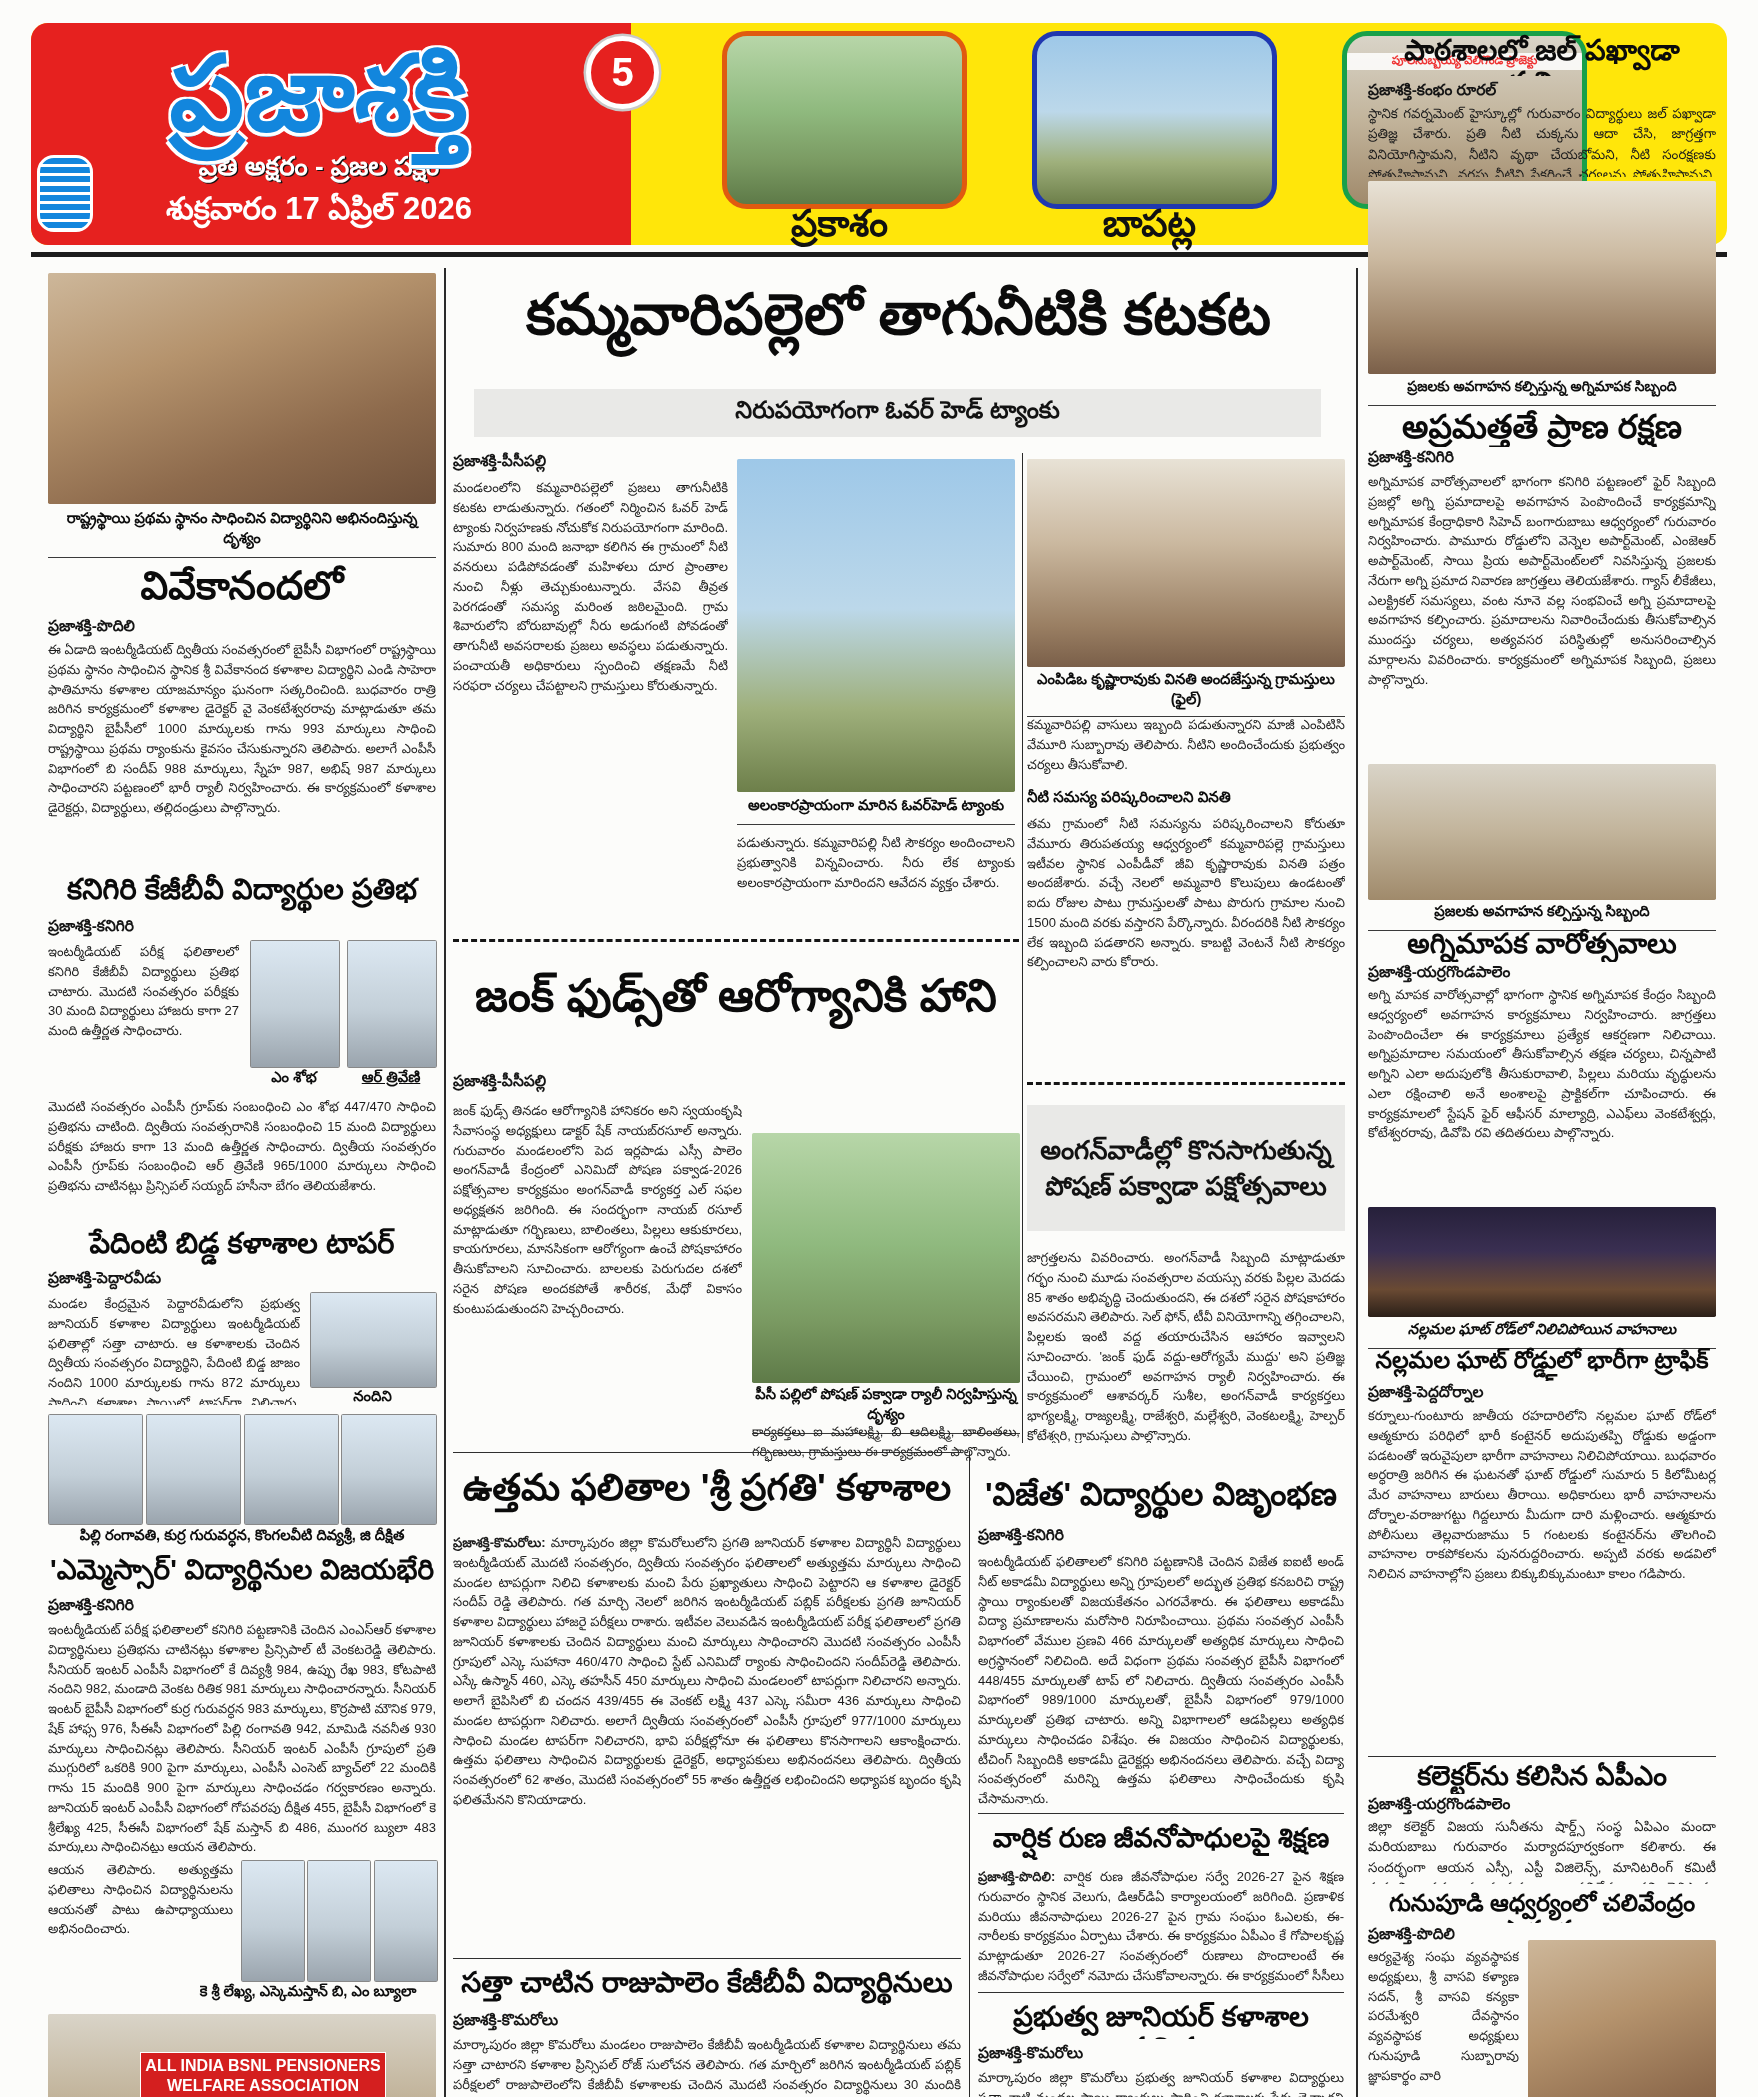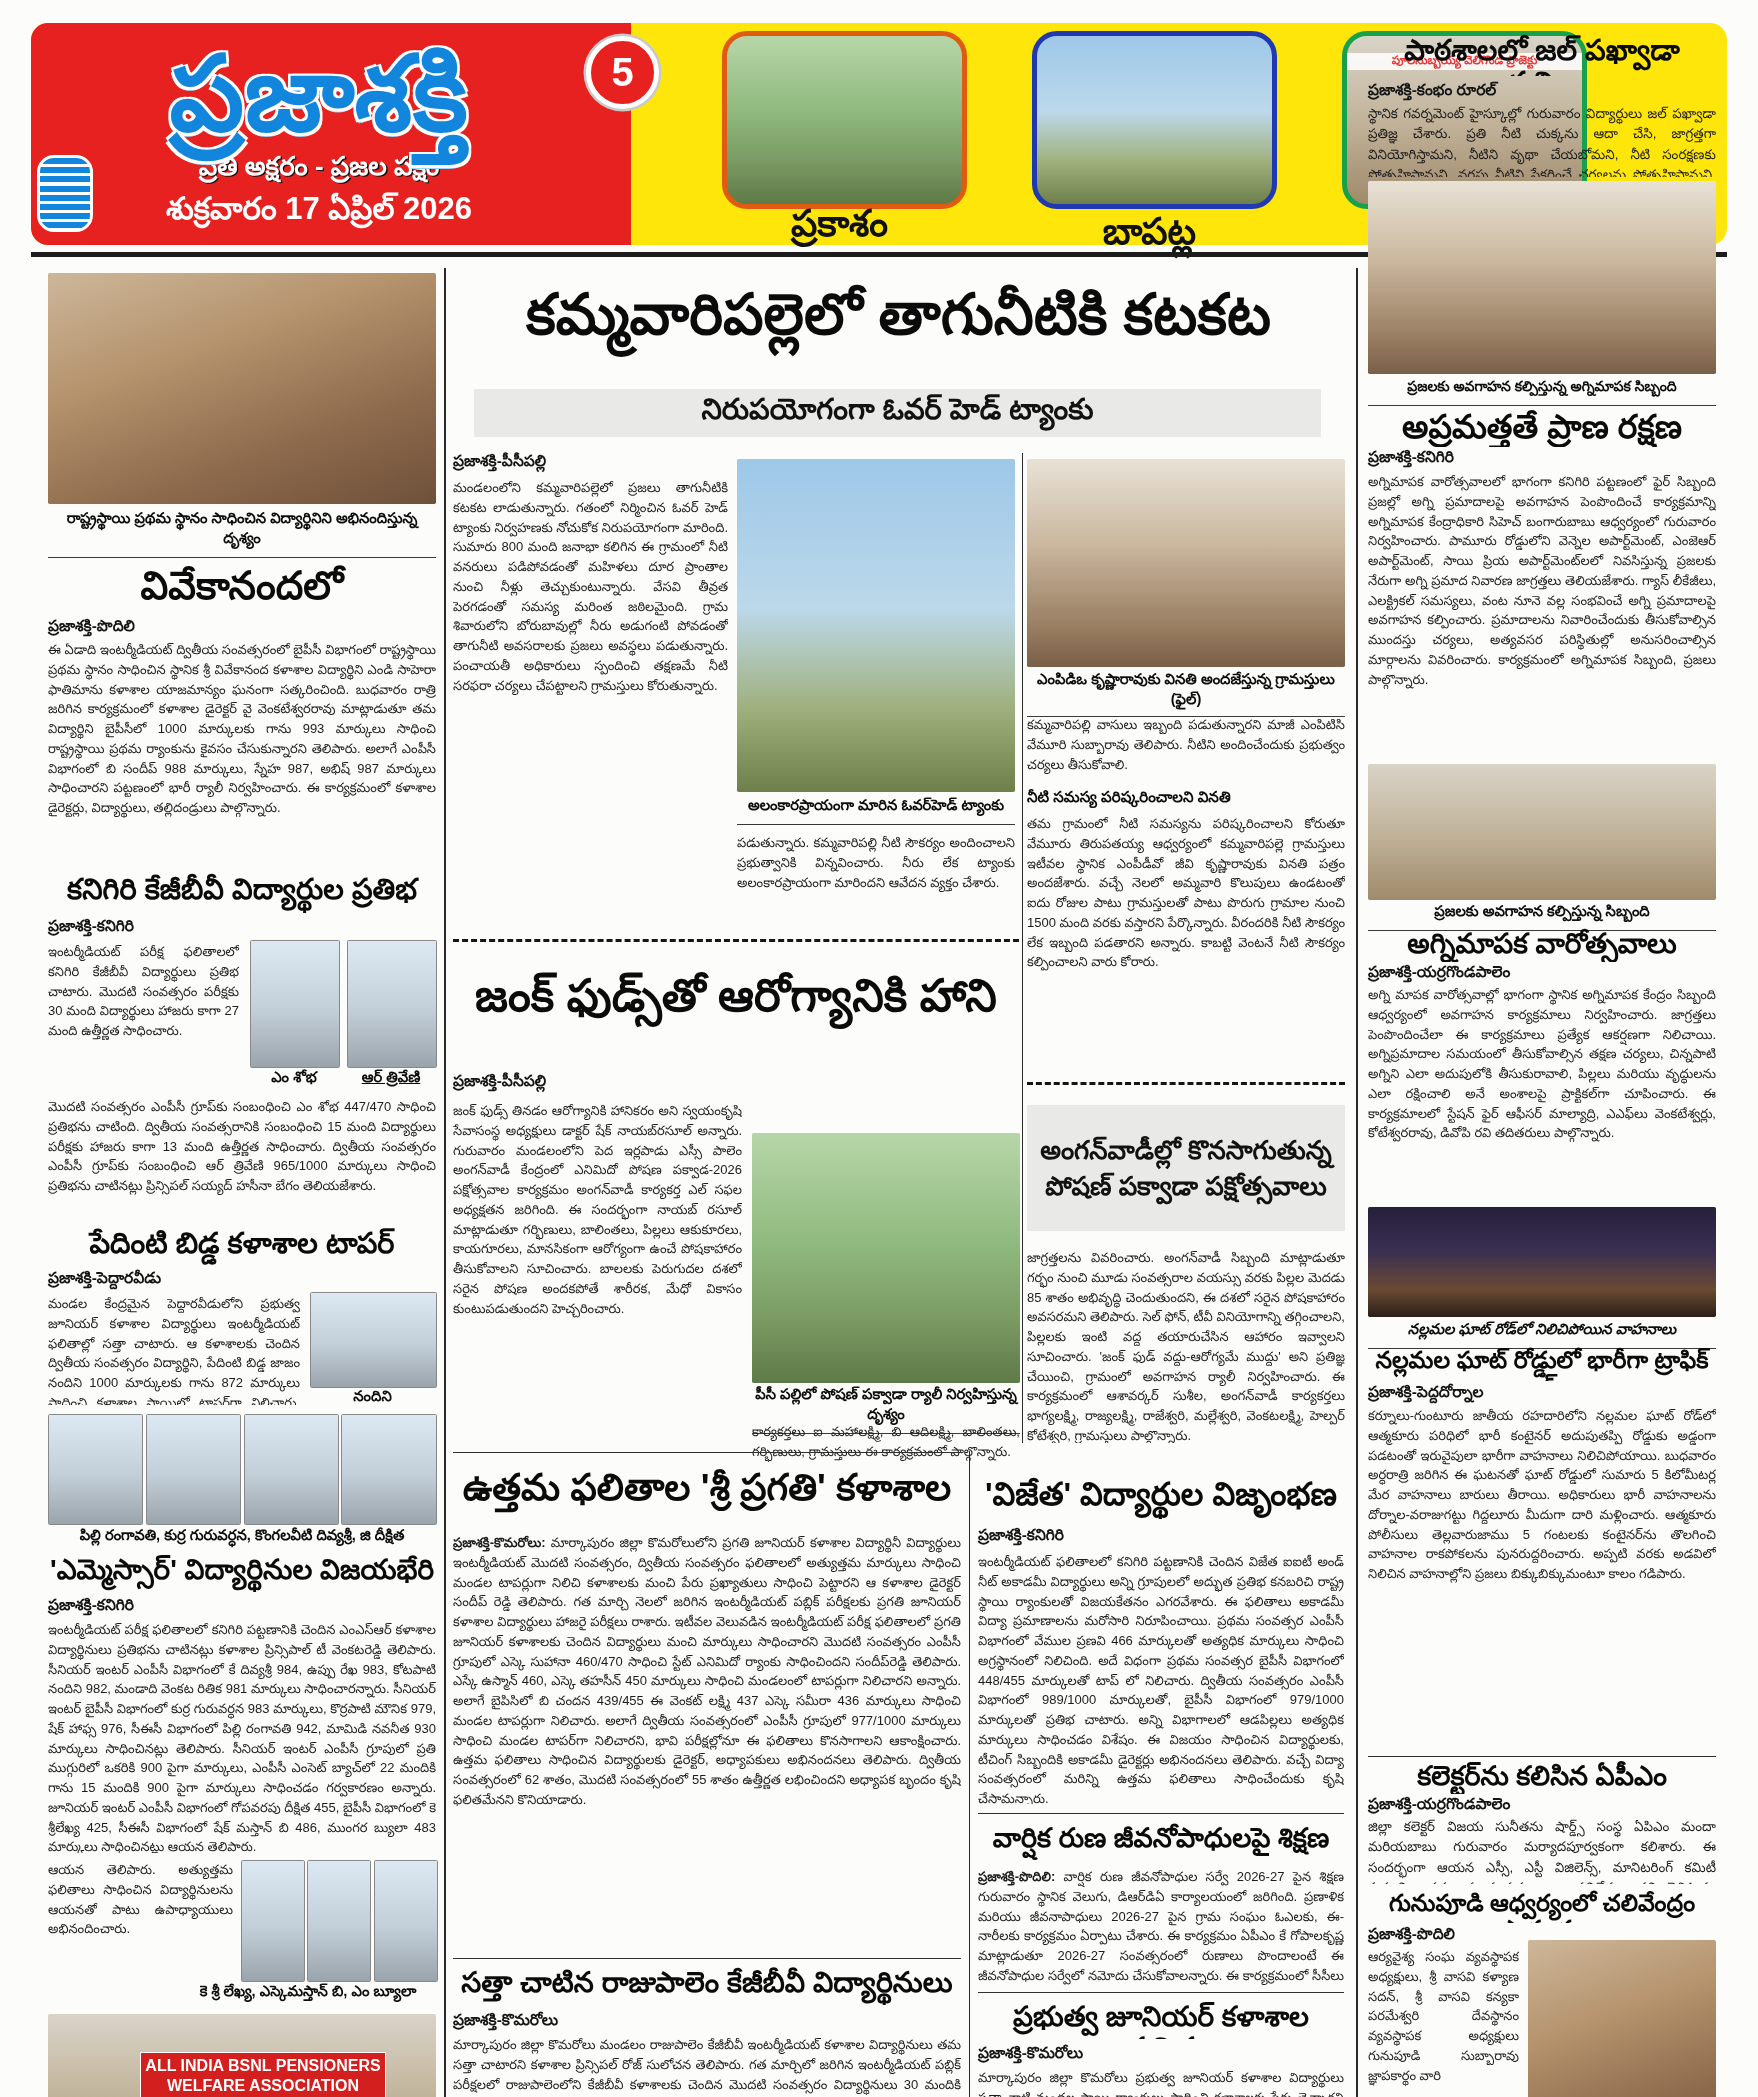--- a/index.html
+++ b/index.html
@@ -60,21 +60,21 @@
   <div class="abs page-circle" style="left:586px;top:36px;width:63px;height:63px;font-size:40px;">
     <span>5</span>
   </div>
 
   <div class="abs photo ed-photo ph-green" style="left:722px;top:31px;width:235px;height:168px;border-color:#e05a10;"></div>
   <div class="abs photo ed-photo ph-sky" style="left:1032px;top:31px;width:235px;height:168px;border-color:#2038b0;"></div>
   <div class="abs photo ed-photo ph-street" style="left:1342px;top:31px;width:235px;height:168px;border-color:#18a04a;">
     <div class="overlay-label" style="margin-top:17px;font-size:11.7px;">పూలసుబ్బయ్య వెలిగొండ ప్రాజెక్టు</div>
   </div>
   <div class="abs ed-label" style="left:722px;top:203px;width:235px;font-size:37px;">ప్రకాశం</div>
-  <div class="abs ed-label" style="left:1032px;top:211px;width:235px;font-size:37px;">బాపట్ల</div>
+  <div class="abs ed-label" style="left:1032px;top:203px;width:235px;font-size:37px;">బాపట్ల</div>
   <div class="abs ed-label" style="left:1342px;top:203px;width:235px;font-size:37px;">మార్కాపురం</div>
 
   <div class="abs hrule" style="left:31px;top:252px;width:1696px;height:5px;"></div>
 
   <div class="abs vrule" style="left:444px;top:268px;height:2290px;"></div>
   <div class="abs vrule" style="left:1356px;top:268px;height:2290px;"></div>
   <div class="abs vrule" style="left:1022px;top:453px;height:990px;width:1.3px;"></div>
   <div class="abs vrule" style="left:969px;top:1451px;height:1107px;width:1.3px;"></div>
 
   <div class="abs photo ph-people" style="left:48px;top:273px;width:388px;height:231px;"></div>
@@ -113,21 +113,21 @@
   <div class="abs caption" style="left:180px;top:1983px;width:256px;border-bottom:none;">కె శ్రీ లేఖ్య, ఎస్కెమస్తాన్ బి, ఎం బ్యూలా</div>
 
   <div class="abs photo ph-street" style="left:48px;top:2014px;width:388px;height:164px;">
     <div class="banner-red" style="margin:38px 50px 0 92px;">
       <div style="font-size:16px;">ALL INDIA BSNL PENSIONERS WELFARE ASSOCIATION</div>
       <div style="font-size:11px;color:#ffe60a;">MARKAPUR BRANCH  MARKAPUR- 523316</div>
     </div>
   </div>
 
   <div class="abs headline" style="left:453px;top:283px;width:891px;height:94px;font-size:57px;">కమ్మవారిపల్లెలో తాగునీటికి కటకట</div>
-  <div class="abs graybox" style="left:474px;top:389px;width:847px;height:48px;font-size:29px;">
+  <div class="abs graybox" style="left:474px;top:389px;width:847px;height:48px;font-size:24px;">
     <span>నిరుపయోగంగా ఓవర్ హెడ్ ట్యాంకు</span>
   </div>
   <div class="abs byline" style="left:453px;top:452px;width:252px;">ప్రజాశక్తి-పీసీపల్లి</div>
   <div class="abs body" style="left:453px;top:478px;width:275px;height:443px;">మండలంలోని కమ్మవారిపల్లెలో ప్రజలు తాగునీటికి కటకట లాడుతున్నారు. గతంలో నిర్మించిన ఓవర్ హెడ్ ట్యాంకు నిర్వహణకు నోచుకోక నిరుపయోగంగా మారింది. సుమారు 800 మంది జనాభా కలిగిన ఈ గ్రామంలో నీటి వనరులు పడిపోవడంతో మహిళలు దూర ప్రాంతాల నుంచి నీళ్లు తెచ్చుకుంటున్నారు. వేసవి తీవ్రత పెరగడంతో సమస్య మరింత జఠిలమైంది. గ్రామ శివారులోని బోరుబావుల్లో నీరు అడుగంటి పోవడంతో తాగునీటి అవసరాలకు ప్రజలు అవస్థలు పడుతున్నారు. పంచాయతీ అధికారులు స్పందించి తక్షణమే నీటి సరఫరా చర్యలు చేపట్టాలని గ్రామస్తులు కోరుతున్నారు.</div>
 
   <div class="abs photo ph-sky" style="left:737px;top:459px;width:278px;height:333px;"></div>
   <div class="abs caption" style="left:737px;top:797px;width:278px;">అలంకారప్రాయంగా మారిన ఓవర్‌హెడ్ ట్యాంకు</div>
   <div class="abs body" style="left:737px;top:833px;width:278px;height:88px;">పడుతున్నారు. కమ్మవారిపల్లి నీటి సౌకర్యం అందించాలని ప్రభుత్వానికి విన్నవించారు. నీరు లేక ట్యాంకు అలంకారప్రాయంగా మారిందని ఆవేదన వ్యక్తం చేశారు.</div>
 
   <div class="abs photo ph-room" style="left:1027px;top:459px;width:318px;height:208px;"></div>

